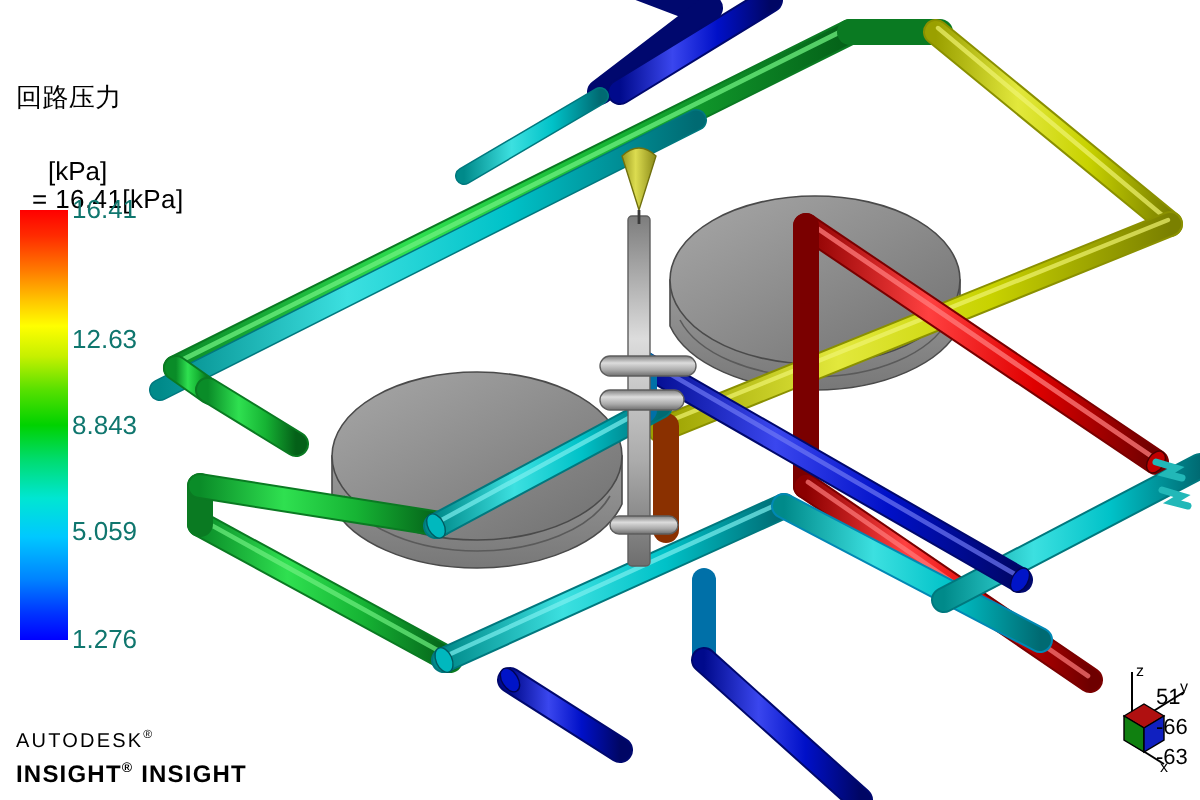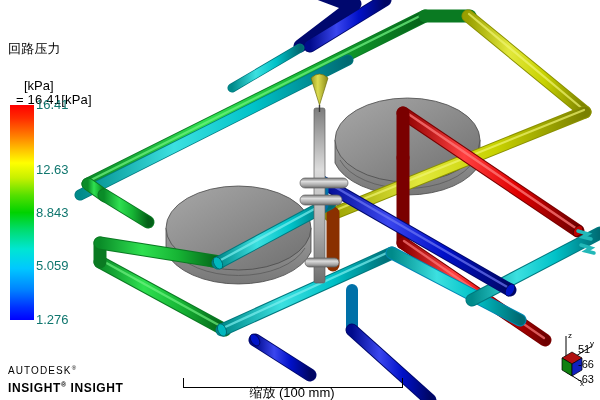--- a/index.html
+++ b/index.html
@@ -456,24 +456,20 @@
       <div class="legend-tick" style="top: 108.5px;">8.843</div>
       <div class="legend-tick" style="top: 162.25px;">5.059</div>
       <div class="legend-tick" style="top: 216px;">1.276</div>
     </div>
 
   <div class="brand">
     <div class="b1"><span>AUTODESK</span><span class="reg">®</span></div>
     <div class="b2"><span>INSIGHT</span><span class="reg">®</span>&nbsp;<span>INSIGHT</span></div>
   </div>
 
-  <div class="scalebar">
-    <div class="rule"></div>
-    <div class="caption">缩放 (100 mm)</div>
-  </div>
 
   <div class="triad">
     <svg width="48" height="68" viewBox="0 0 48 68">
 
       <path d="M14,34 L14,6" stroke="#000" stroke-width="1"></path>
       <path d="M24,26 L40,16" stroke="#000" stroke-width="1"></path>
       <path d="M14,42 L30,52" stroke="#000" stroke-width="1"></path>
 
       <path d="M10,28 L20,22 L30,28 L20,34 Z" fill="#b01010" stroke="#000" stroke-width="0.7"></path>
       <path d="M10,28 L20,34 L20,46 L10,40 Z" fill="#108010" stroke="#000" stroke-width="0.7"></path>

